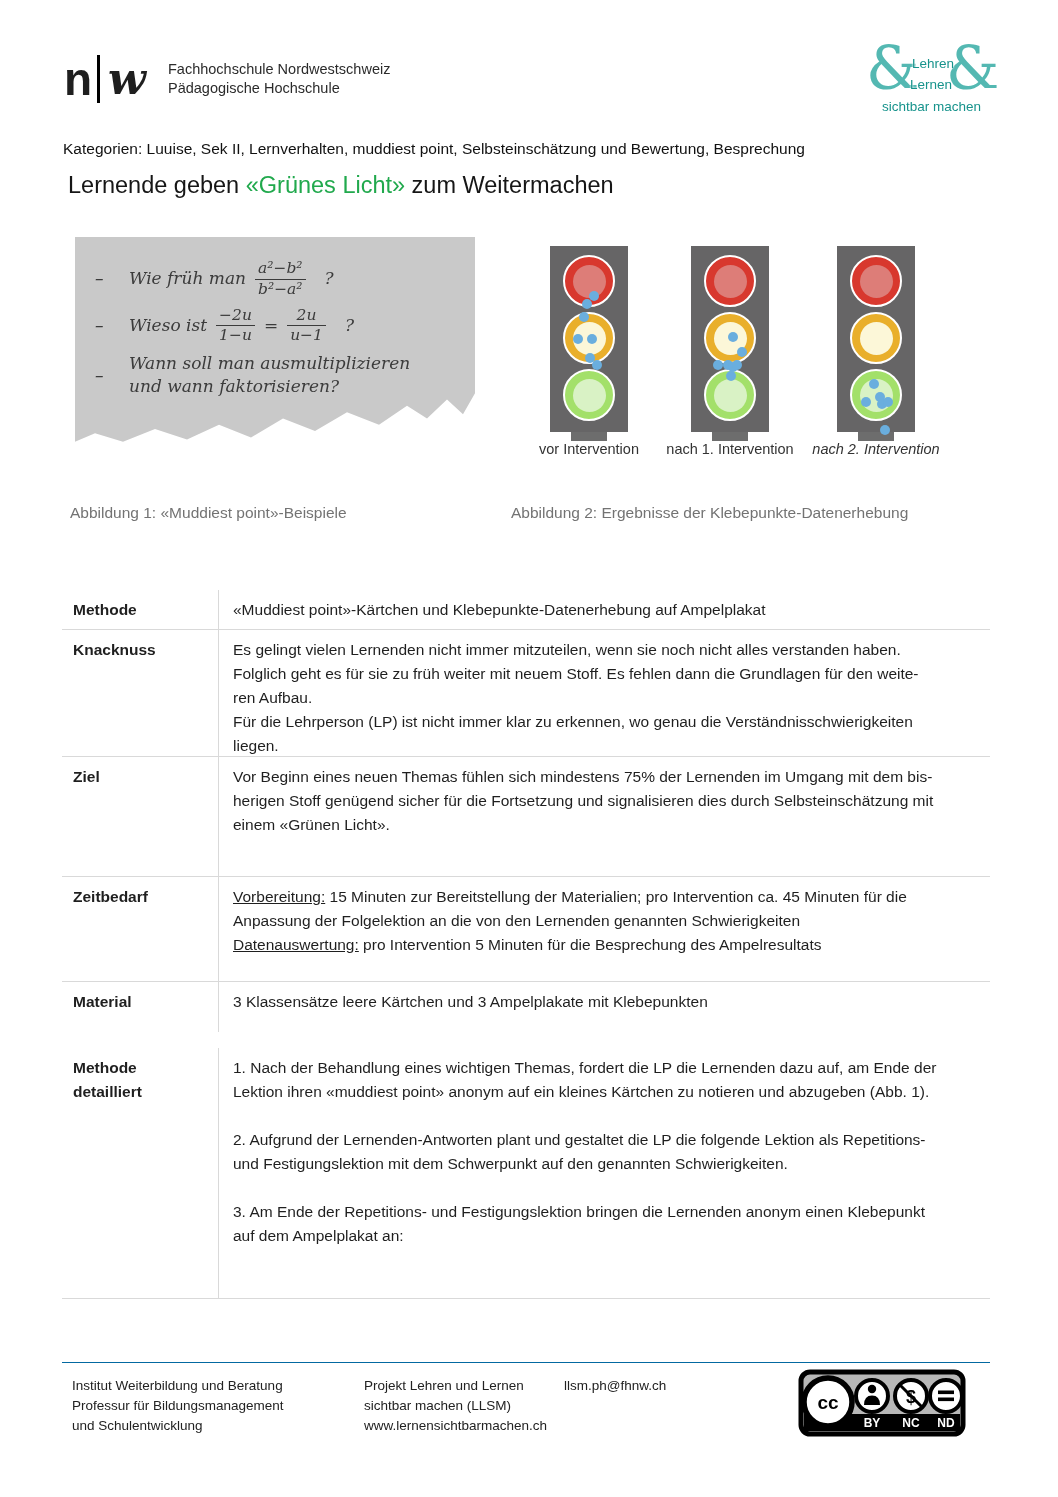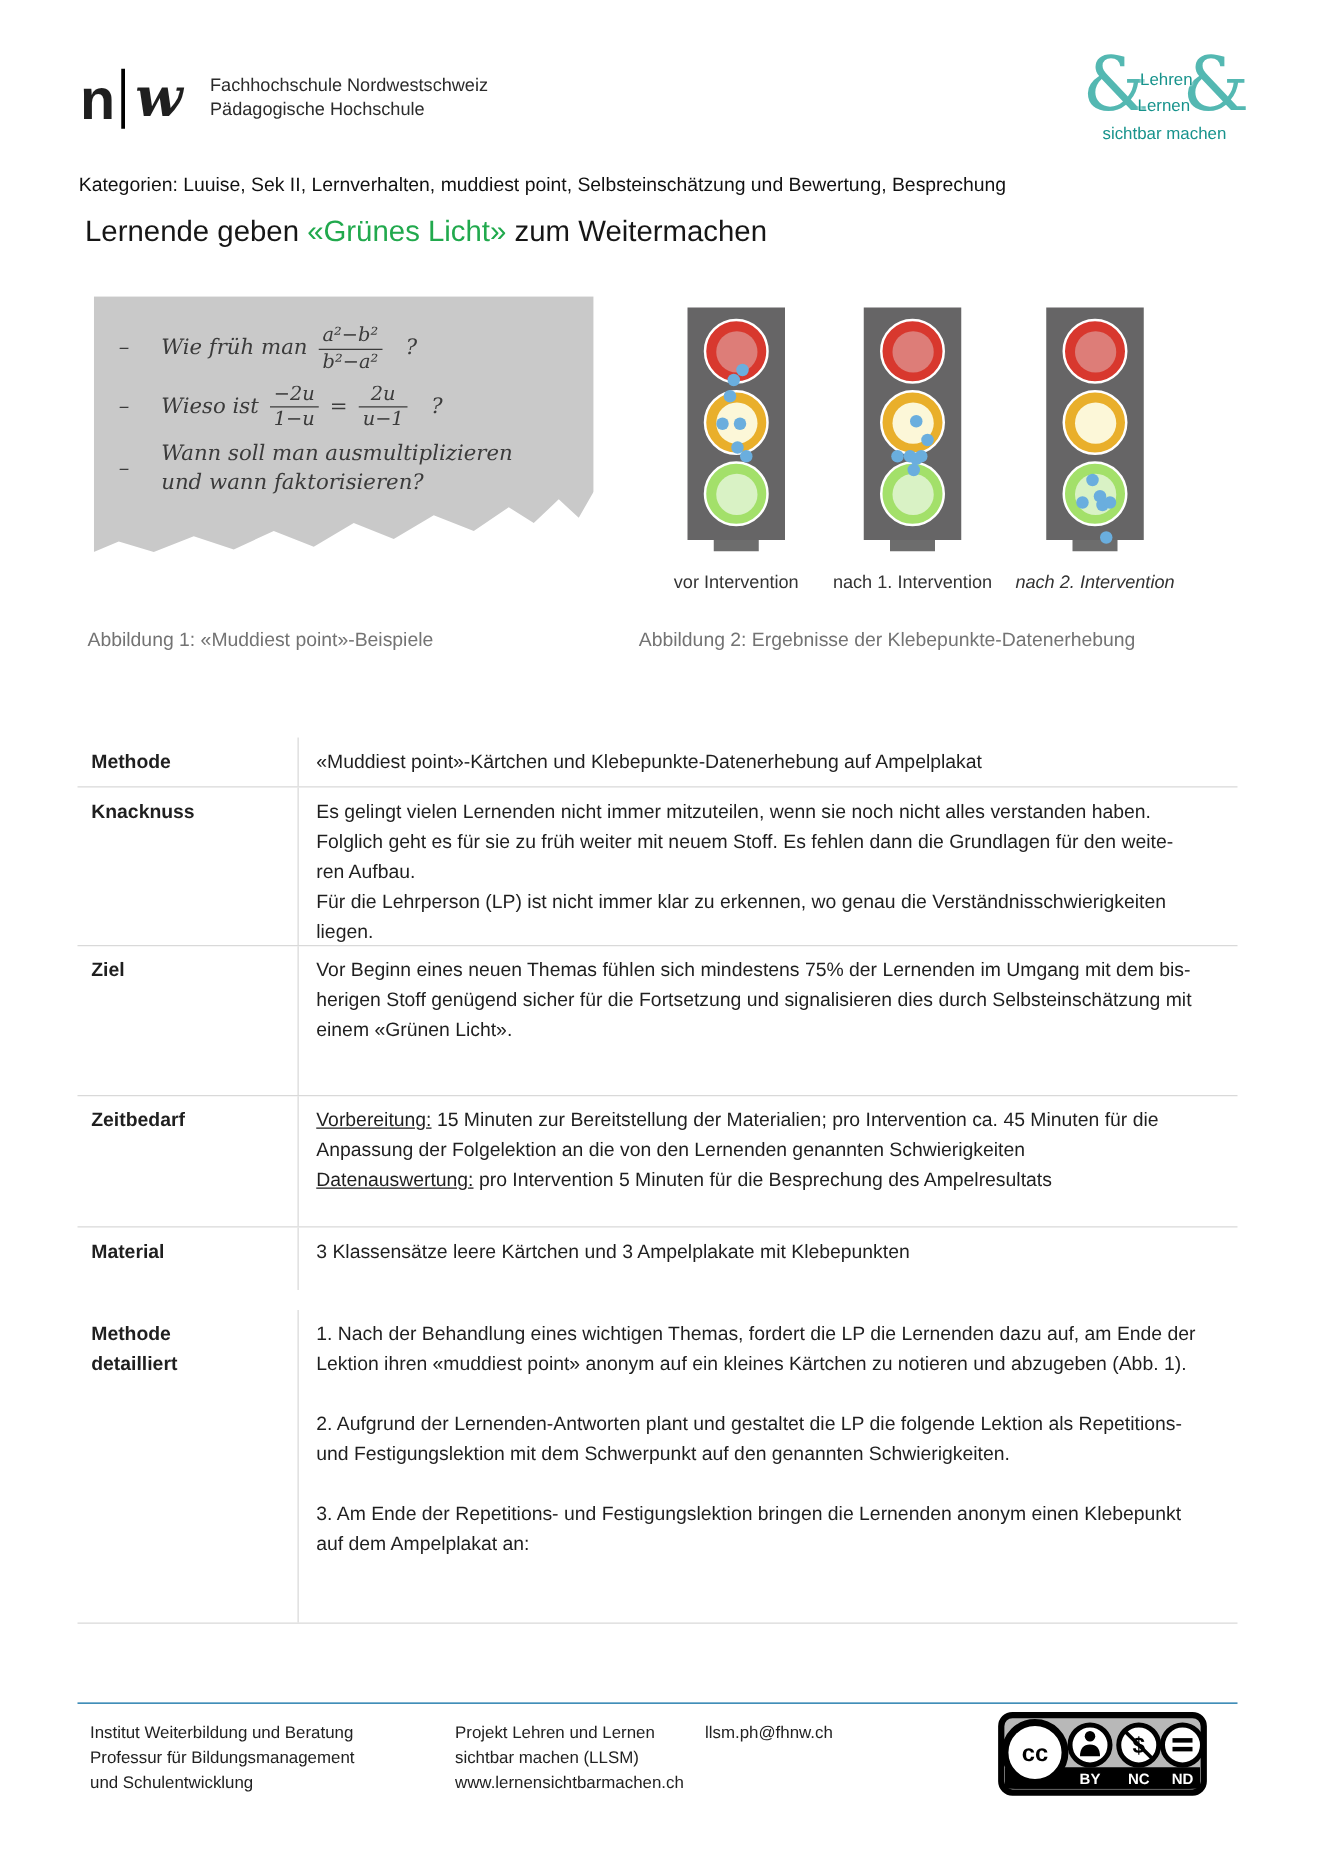--- a/index.html
+++ b/index.html
@@ -48,33 +48,33 @@
   .tl1{left:0;} .tl2{left:141px;} .tl3{left:287px;font-style:italic;}
   .tl-body{position:relative;width:78px;height:186px;background:#666566;
            display:flex;flex-direction:column;align-items:center;padding-top:9px;box-sizing:border-box;}
   .lamp{width:52px;height:52px;border-radius:50%;border:2px solid #fff;box-sizing:border-box;
         display:flex;align-items:center;justify-content:center;margin-bottom:5px;}
   .lamp .inner{width:33px;height:33px;border-radius:50%;}
   .lamp.red{background:#d8382e;} .lamp.red .inner{background:#dd7d78;}
   .lamp.yellow{background:#e9af2b;} .lamp.yellow .inner{background:#fcf7d8;}
   .lamp.green{background:#a3e06a;} .lamp.green .inner{background:#d9f2c5;}
   .tl-base{width:36px;height:9px;background:#6d6d6d;}
-  .tl-label{margin-top:17px;font-size:14.5px;color:#333;white-space:nowrap;text-align:right;}
+  .tl-label{font-size:14.5px;color:#333;white-space:nowrap;text-align:right;}
   .dot{position:absolute;width:10px;height:10px;border-radius:50%;transform:translate(-50%,-50%);z-index:5;}
 
   
   .caption{position:absolute;top:504px;font-size:15.5px;color:#737373;}
   .cap1{left:70px;} .cap2{left:511px;}
 
   
   .dtable{position:absolute;left:62px;top:590px;width:928px;font-size:15.5px;line-height:24px;}
   .trow{display:flex;border-bottom:1px solid #d9d9d9;box-sizing:border-box;gap:40px;}
   .trow.noborder{border-bottom:none;}
   .tlabel{width:116px;flex:0 0 116px;padding:8px 0 0 11px;font-weight:700;box-sizing:border-box;}
-  .tval{flex:1;border-left:1px solid #d9d9d9;padding:8px 10px 0 14px;box-sizing:border-box;margin-left:20px;}
+  .tval{flex:1;border-left:1px solid #d9d9d9;padding:8px 10px 0 14px;box-sizing:border-box;}
   .tline{min-height:24px;}
   .u{text-decoration:underline;}
   .spacer{height:16px;}
 
   
   .footer{position:absolute;left:62px;top:1362px;width:928px;height:110px;border-top:1px solid #0369a1;}
   .fcol{position:absolute;top:13px;font-size:13.5px;line-height:20px;color:#222;}
   .fc1{left:10px;} .fc2{left:302px;} .fc3{left:502px;}
   .cc-badge{position:absolute;left:736px;top:6px;}
 </style>

